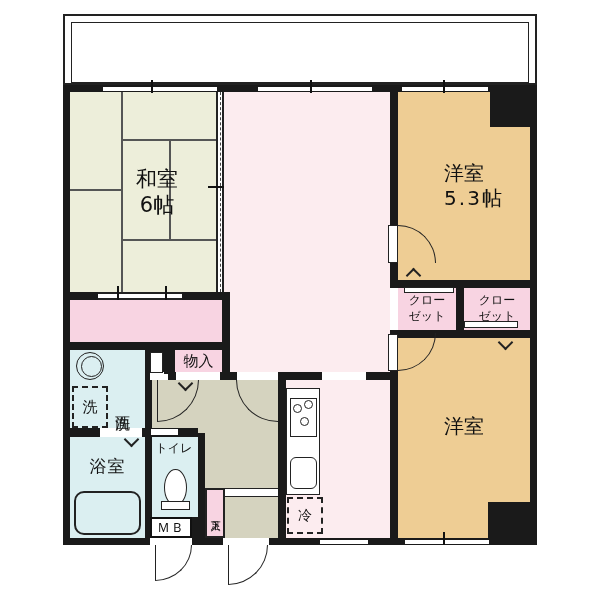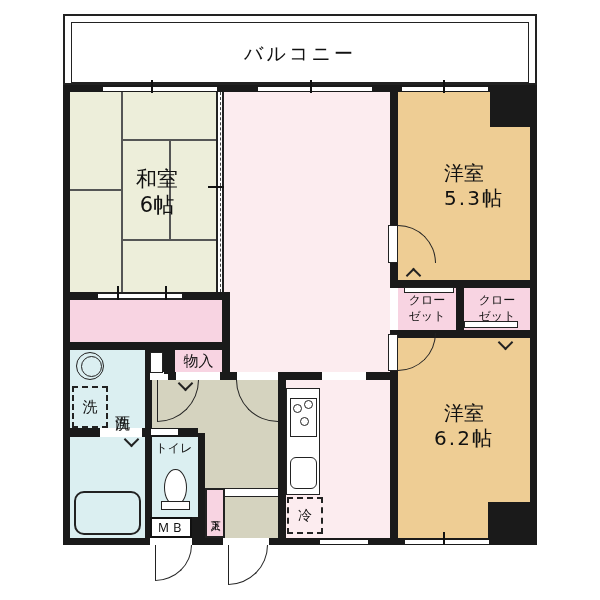--- a/index.html
+++ b/index.html
@@ -18,23 +18,20 @@
   .vtext{writing-mode:vertical-rl;text-orientation:upright;}
   .chevron{position:absolute;box-sizing:border-box;}
 </style>
 </head>
 <body>
 
 <div id="plan">
 
   <div class="abs" style="left:63px;top:14px;width:474px;height:71px;border:2px solid #222;box-sizing:border-box;background:#fff;"></div>
   <div class="abs" style="left:71px;top:22px;width:458px;height:61px;border:1px solid #222;box-sizing:border-box;"></div>
-  <div class="lbl" style="left:180px;top:40px;width:240px;height:28px;font-size:19px;letter-spacing:3px;">
-    <span>バルコニー</span>
-  </div>
 
   <div class="room" style="left:70px;top:92px;width:146px;height:200px;background:var(--tatami-room,#edeeda);"></div>
   <div class="room" style="left:224px;top:92px;width:166px;height:280px;background:var(--ldk,#fcecef);"></div>
   <div class="room" style="left:286px;top:380px;width:104px;height:158px;background:var(--ldk,#fcecef);"></div>
   <div class="room" style="left:152px;top:380px;width:126px;height:53px;background:var(--hall,#d5d3bf);"></div>
   <div class="room" style="left:205px;top:433px;width:73px;height:105px;background:var(--hall,#d5d3bf);"></div>
   <div class="room" style="left:398px;top:92px;width:132px;height:188px;background:var(--western-room,#eecd94);"></div>
   <div class="room" style="left:398px;top:338px;width:132px;height:200px;background:var(--western-room,#eecd94);"></div>
   <div class="room" style="left:398px;top:288px;width:58px;height:42px;background:var(--closet-pink,#f8d4e2);"></div>
   <div class="room" style="left:464px;top:288px;width:66px;height:42px;background:var(--closet-pink,#f8d4e2);"></div>
@@ -148,36 +145,38 @@
     <span>6帖</span>
   </div>
   <div class="lbl" style="left:234px;top:203px;width:152px;height:72px;font-size:21px;">
   </div>
   <div class="lbl" style="left:398px;top:148px;width:132px;height:76px;font-size:20px;">
     <span>洋室</span>
     <span style="letter-spacing:2px;margin-left:20px;">5.3帖</span>
   </div>
   <div class="lbl" style="left:398px;top:388px;width:132px;height:76px;font-size:20px;">
     <span>洋室</span>
-    <span style="letter-spacing:2px;">6.2帖</span>
   </div>
   <div class="lbl" style="left:398px;top:289px;width:58px;height:40px;font-size:12px;line-height:1.3;">
     <span>クロー</span>
     <span>ゼット</span>
   </div>
   <div class="lbl" style="left:464px;top:289px;width:66px;height:40px;font-size:12px;line-height:1.3;">
     <span>クロー</span>
     <span>ゼット</span>
   </div>
   <div class="lbl" style="left:175px;top:349px;width:47px;height:24px;font-size:15px;">
     <span>物入</span>
   </div>
   <div class="lbl vtext" style="left:110px;top:381px;width:24px;height:46px;font-size:15px;">
     <span>洗面</span>
   </div>
+  <div class="lbl" style="left:70px;top:453px;width:75px;height:28px;font-size:17px;letter-spacing:1px;">
+    <span>浴室</span>
+  </div>
   <div class="lbl" style="left:149px;top:439px;width:50px;height:18px;font-size:12px;">
     <span>トイレ</span>
   </div>
   <div class="lbl vtext" style="left:206px;top:490px;width:18px;height:46px;font-size:10px;">
     <span>下足入</span>
   </div>
 
 </div>
 
 </body></html>

